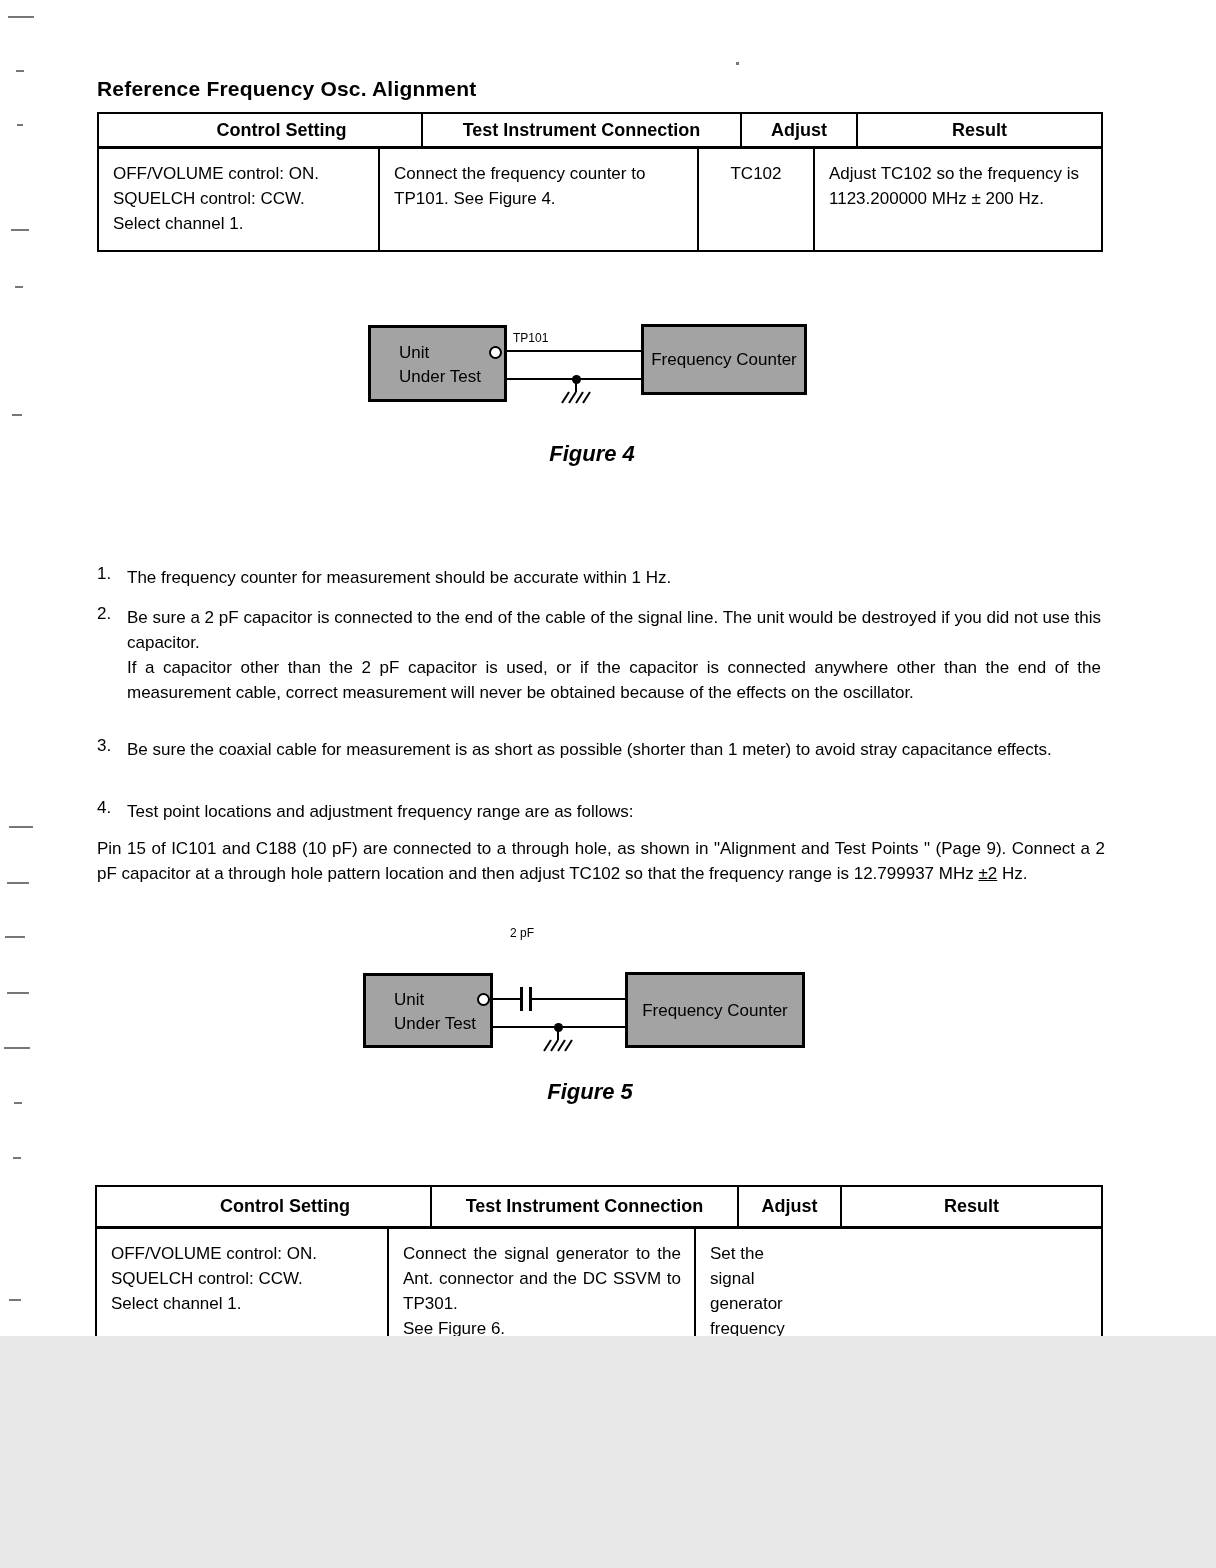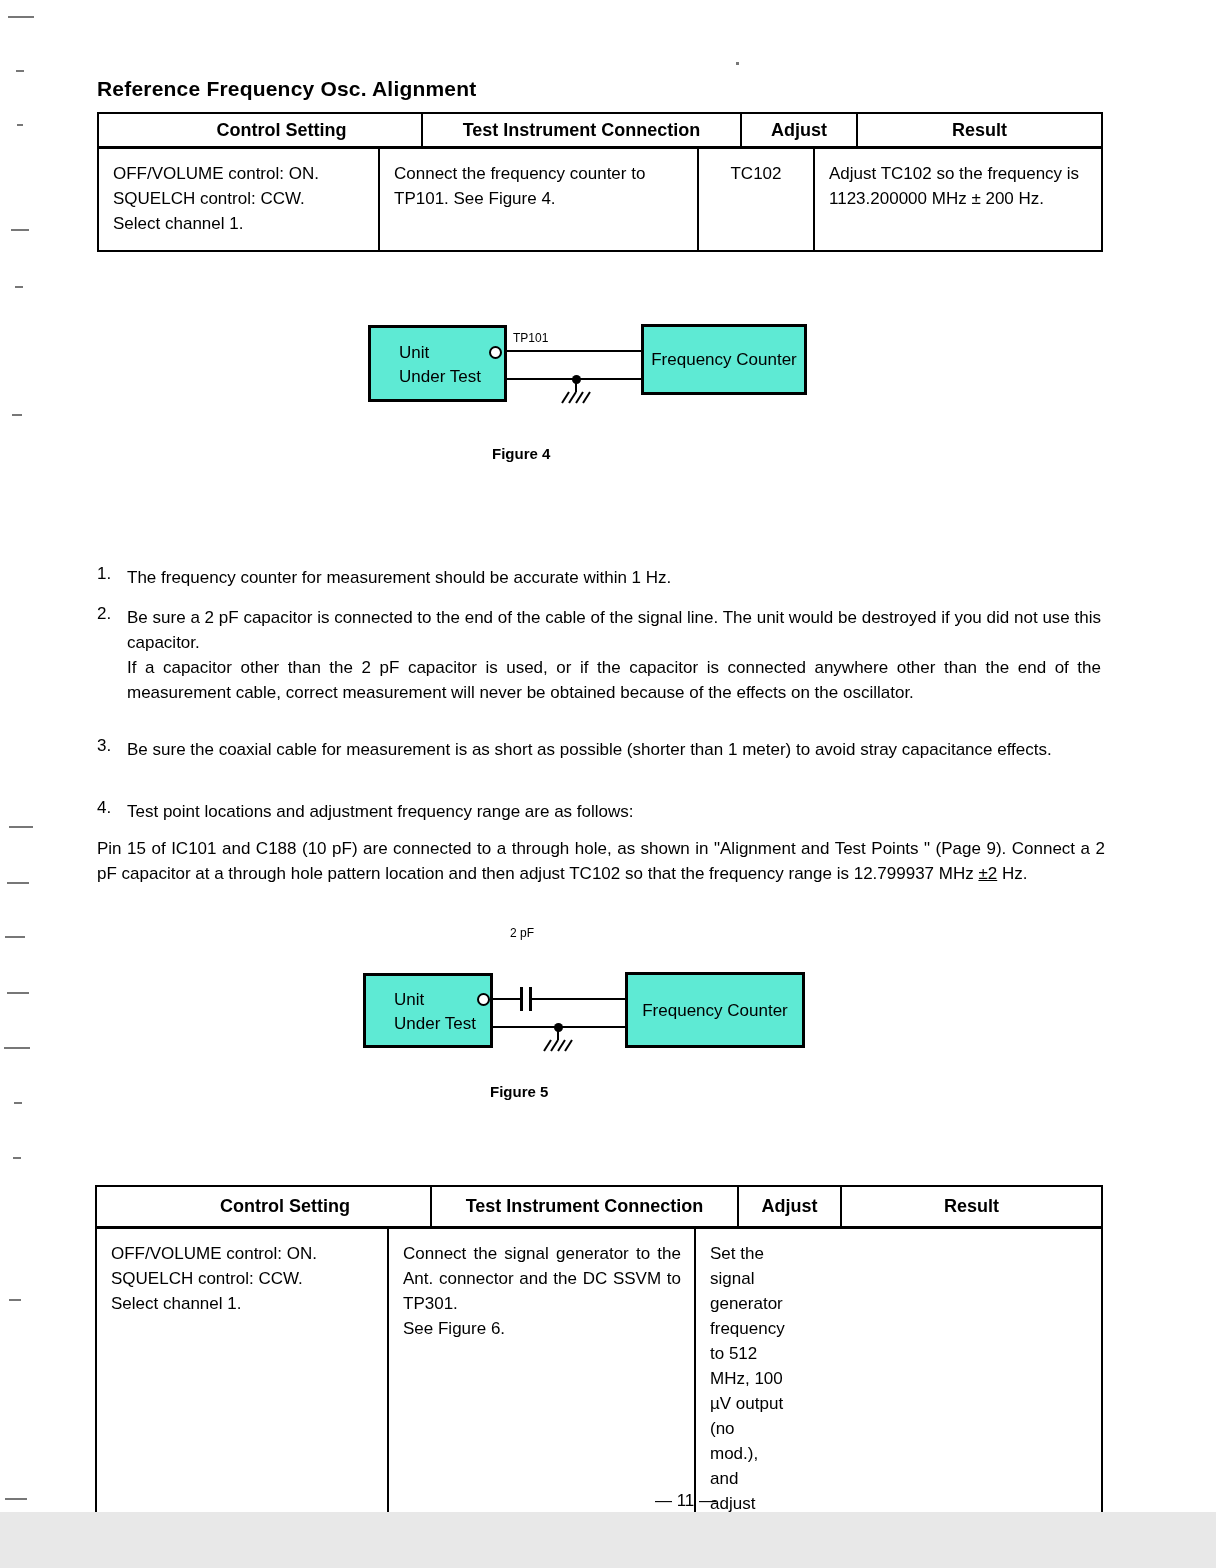--- a/index.html
+++ b/index.html
@@ -1,17 +1,17 @@
 <!DOCTYPE html>
 <html><head>
 <meta charset="utf-8">
 <style>
   html,body { margin:0; padding:0; background:#e8e8e8; }
   .page {
-    position:relative; width:1216px; height:1512px; margin:0 auto;
+    position:relative; width:1216px; height:1336px; margin:0 auto;
     background:#ffffff; color:#000;
     font-family:"Liberation Sans", sans-serif; font-size:17px; line-height:25px;
     overflow:hidden;
   }
   .abs { position:absolute; }
 
   
   .sec-title {
     position:absolute; left:97px; margin:0;
     font-size:21px; font-weight:bold; letter-spacing:0.2px; line-height:26px;
@@ -30,34 +30,34 @@
   .t1 .th { height:32px; }
   .t2 .th { height:39px; }
   .td { padding:12px 13px 10px 14px; white-space:pre-line; }
   .t1 .tbody { min-height:101px; }
   .t2 .tbody { min-height:155px; }
   .cell-border { border-left:2px solid #000; }
   .td-adjust { text-align:center; padding-left:4px; padding-right:4px; }
   .td-justify { text-align:justify; }
 
   
-  .fig-box { position:absolute; border:3px solid #000; background:#5eead4; box-sizing:border-box; }
+  .fig-box { position:absolute; border:3px solid #000; background:#a3a3a3; box-sizing:border-box; }
   .uut-text { white-space:pre-line; line-height:24px; }
   .fc-box { display:flex; align-items:center; justify-content:center; }
   .wire { position:absolute; background:#000; }
   .terminal {
     position:absolute; width:9px; height:9px; border:2px solid #000; border-radius:50%;
     background:#fff; box-sizing:content-box; z-index:3;
   }
   .dot { position:absolute; width:9px; height:9px; background:#000; border-radius:50%; }
   .cap-plate { position:absolute; width:3px; height:24px; background:#000; }
   .fig-label { position:absolute; font-size:12px; line-height:20px; }
   .fig-caption {
-    position:absolute; width:200px; text-align:left;
-    font-size:15px; font-weight:bold;
+    position:absolute; width:200px; text-align:center;
+    font-size:22px; font-weight:bold;font-style:italic;
   }
 
   
   .body-block { position:absolute; left:97px; width:1008px; margin:0; text-align:justify; }
   .bold { font-weight:bold; }
   .list-item { position:absolute; left:97px; width:1008px; display:flex; }
   .list-num { flex:0 0 26px; }
   .list-text { flex:1; margin:4px; text-align:justify; white-space:pre-line; }
   .u { text-decoration:underline; }
 

